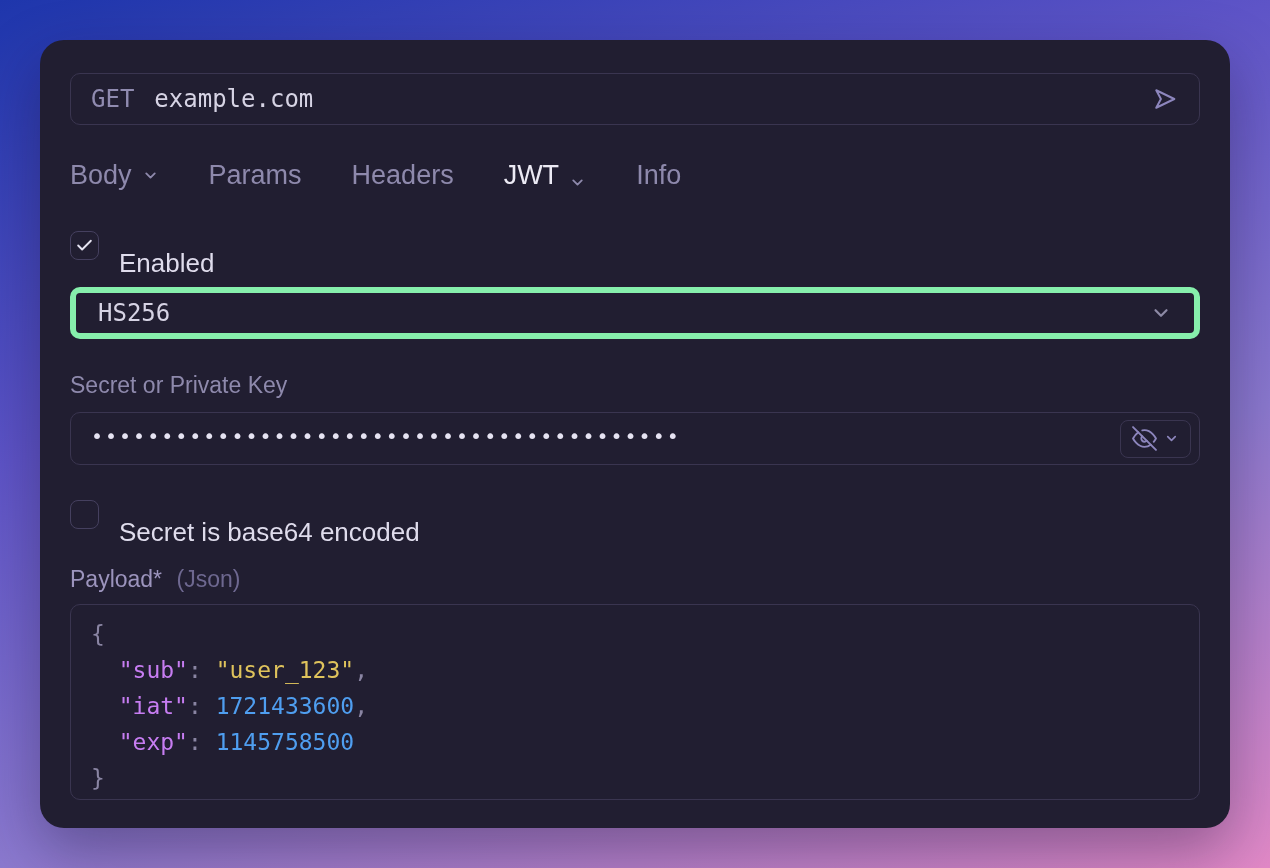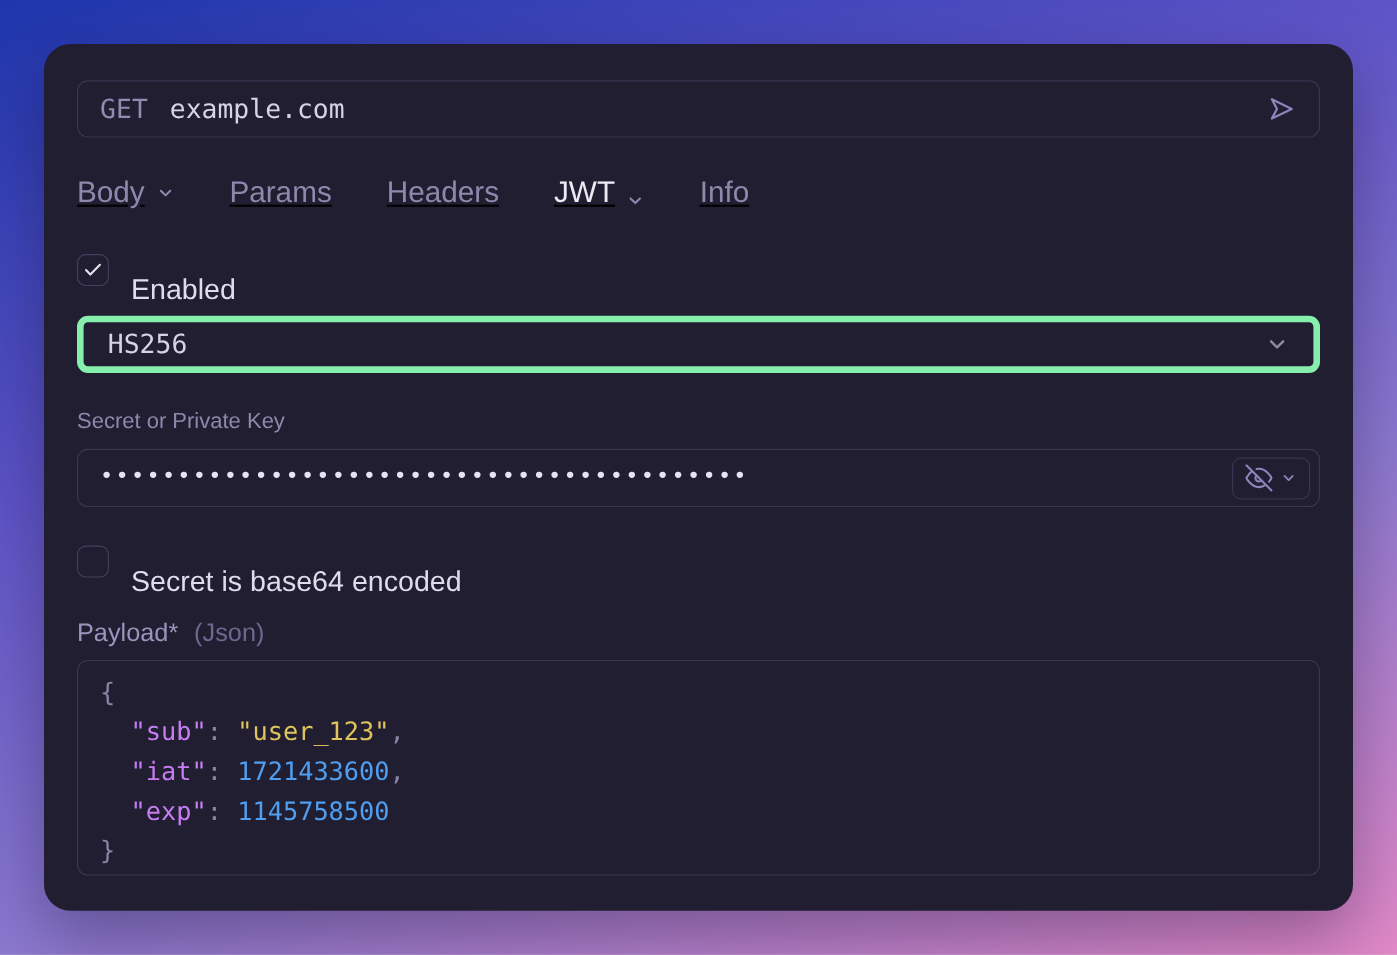--- a/index.html
+++ b/index.html
@@ -29,21 +29,21 @@
   }
   .method { color: #908bb0; font-size: 24px; margin-right: 20px; }
   .url { color: #d6d3e4; font-size: 24px; }
   .send-btn {
     margin-left: auto;
     background: none; border: none; cursor: pointer;
     color: #8d86bd; display: flex; align-items: center;
   }
 
   
-  .tabs { display: flex; align-items: center; gap: 50px; margin-top: 34px; height: 33px; text-decoration: underline; }
+  .tabs { display: flex; align-items: center; gap: 50px; margin-top: 34px; height: 33px; }
   .tab {
     display: flex; align-items: center; gap: 10px;
     font-size: 27px; color: #8e89ac; cursor: pointer; white-space: nowrap;
   }
   .tab.active { color: #eceaf4; font-weight: 500; align-items: flex-end; }
   .chev { display: flex; align-items: center; color: #8e89ac; }
 
   
   .row-check { display: flex; align-items: center; margin-top: 38px; height: 30px; }
   .row-check.base64 { margin-top: 34px; }
@@ -61,21 +61,21 @@
   .select {
     display: flex; align-items: center;
     height: 52px; margin-top: 27px;
     border: 6px solid #86efac; border-radius: 10px;
     padding: 0 22px; cursor: pointer;
   }
   .select-value { font-size: 24px; color: #d6d3e4; }
   .select .chev { margin-left: auto; color: #8d8aa5; }
 
   
-  .field-label { margin-top: 33px; font-size: 20px; color: #8e89ac; }
+  .field-label { margin-top: 33px; font-size: 23px; color: #8e89ac; }
   .password {
     display: flex; align-items: center;
     height: 53px; margin-top: 13px;
     border: 1px solid #3a3550; border-radius: 10px;
     padding: 0 8px 0 20px;
   }
   .dots {
     font-family: "DejaVu Sans Mono", monospace;
     font-size: 20px; letter-spacing: 2px; color: #e6e3f2;
     transform: translateY(-3px);

